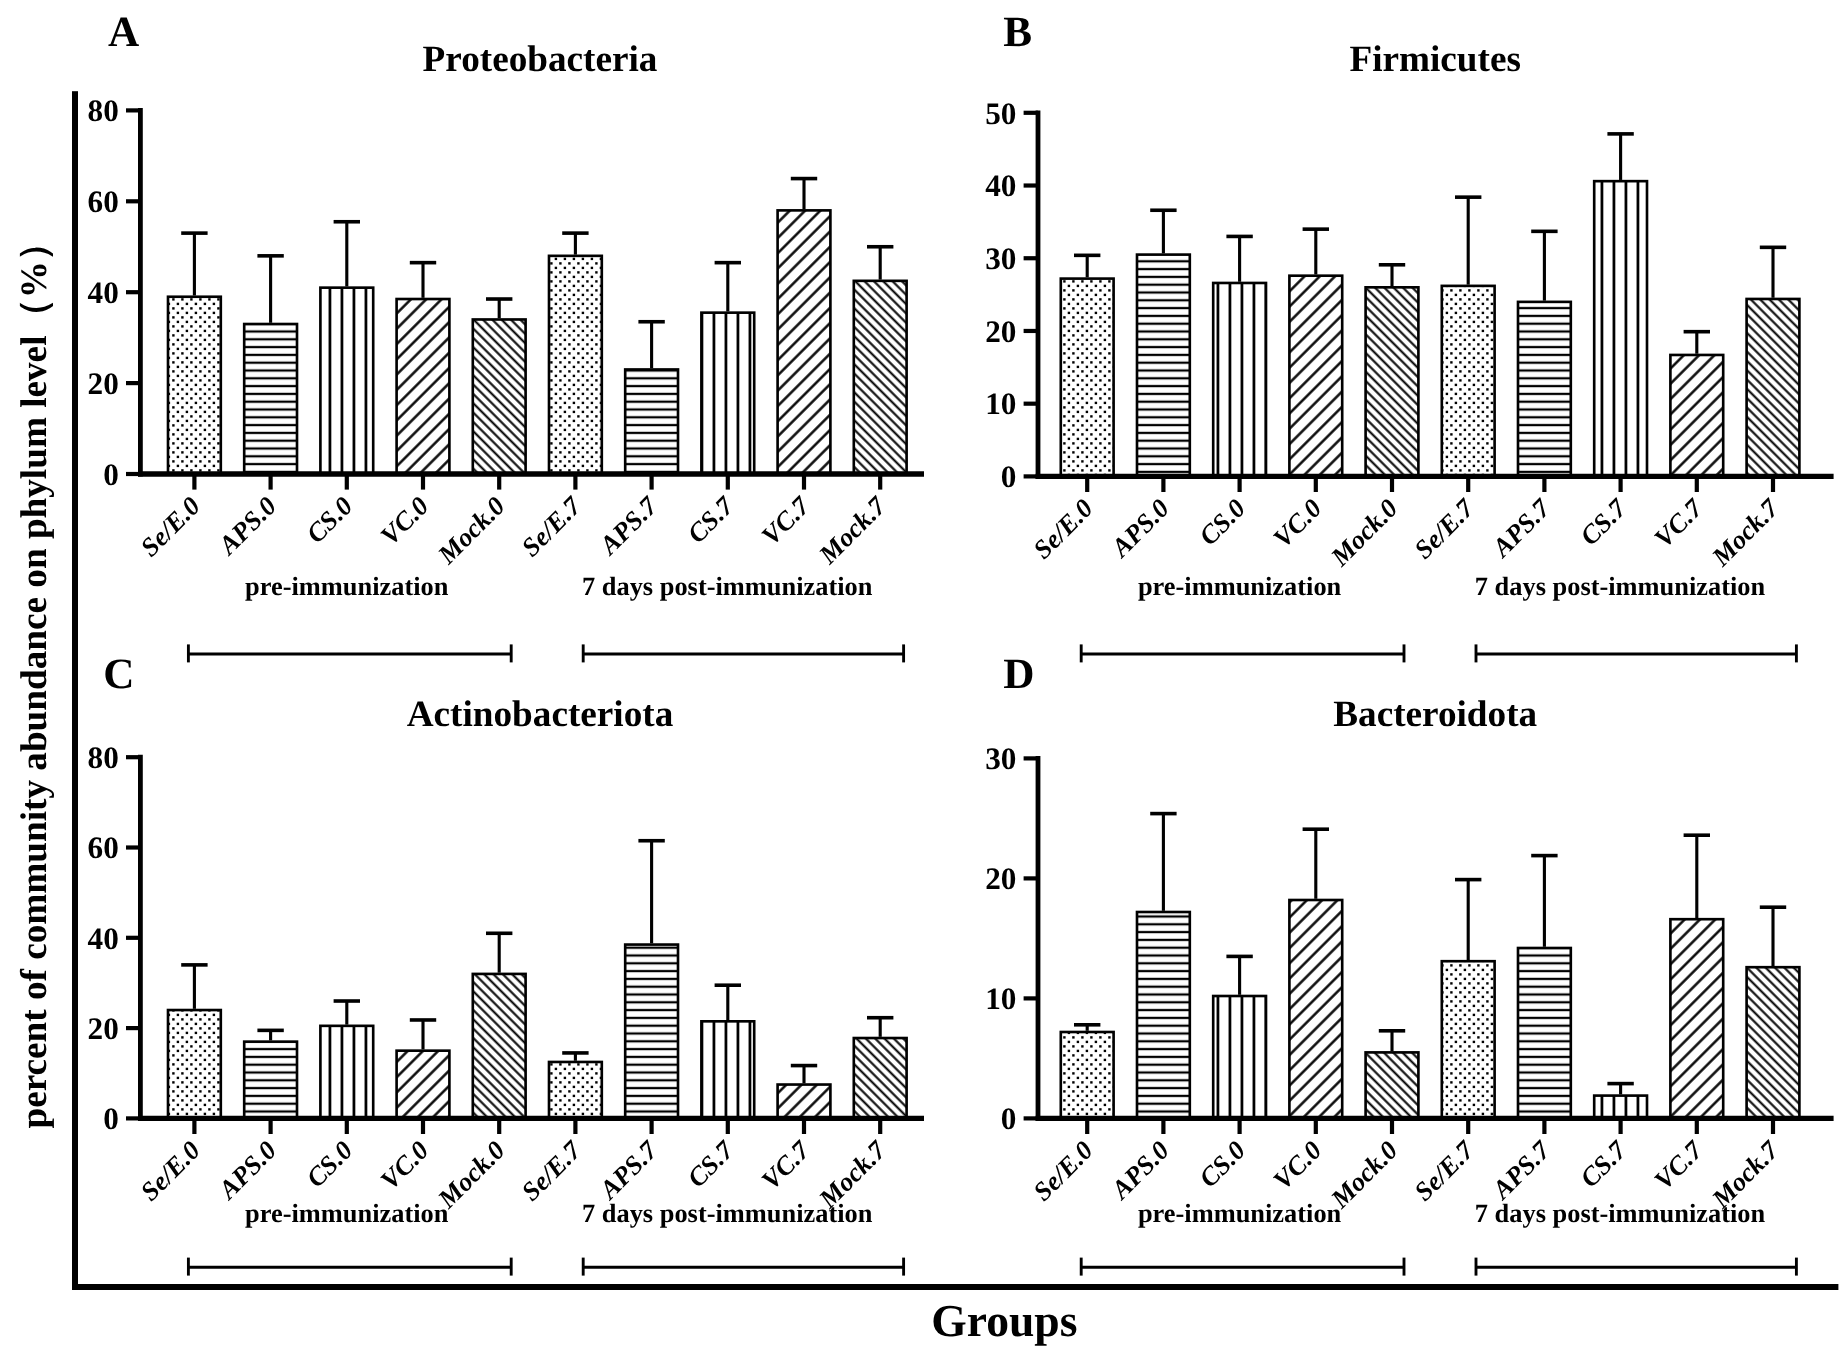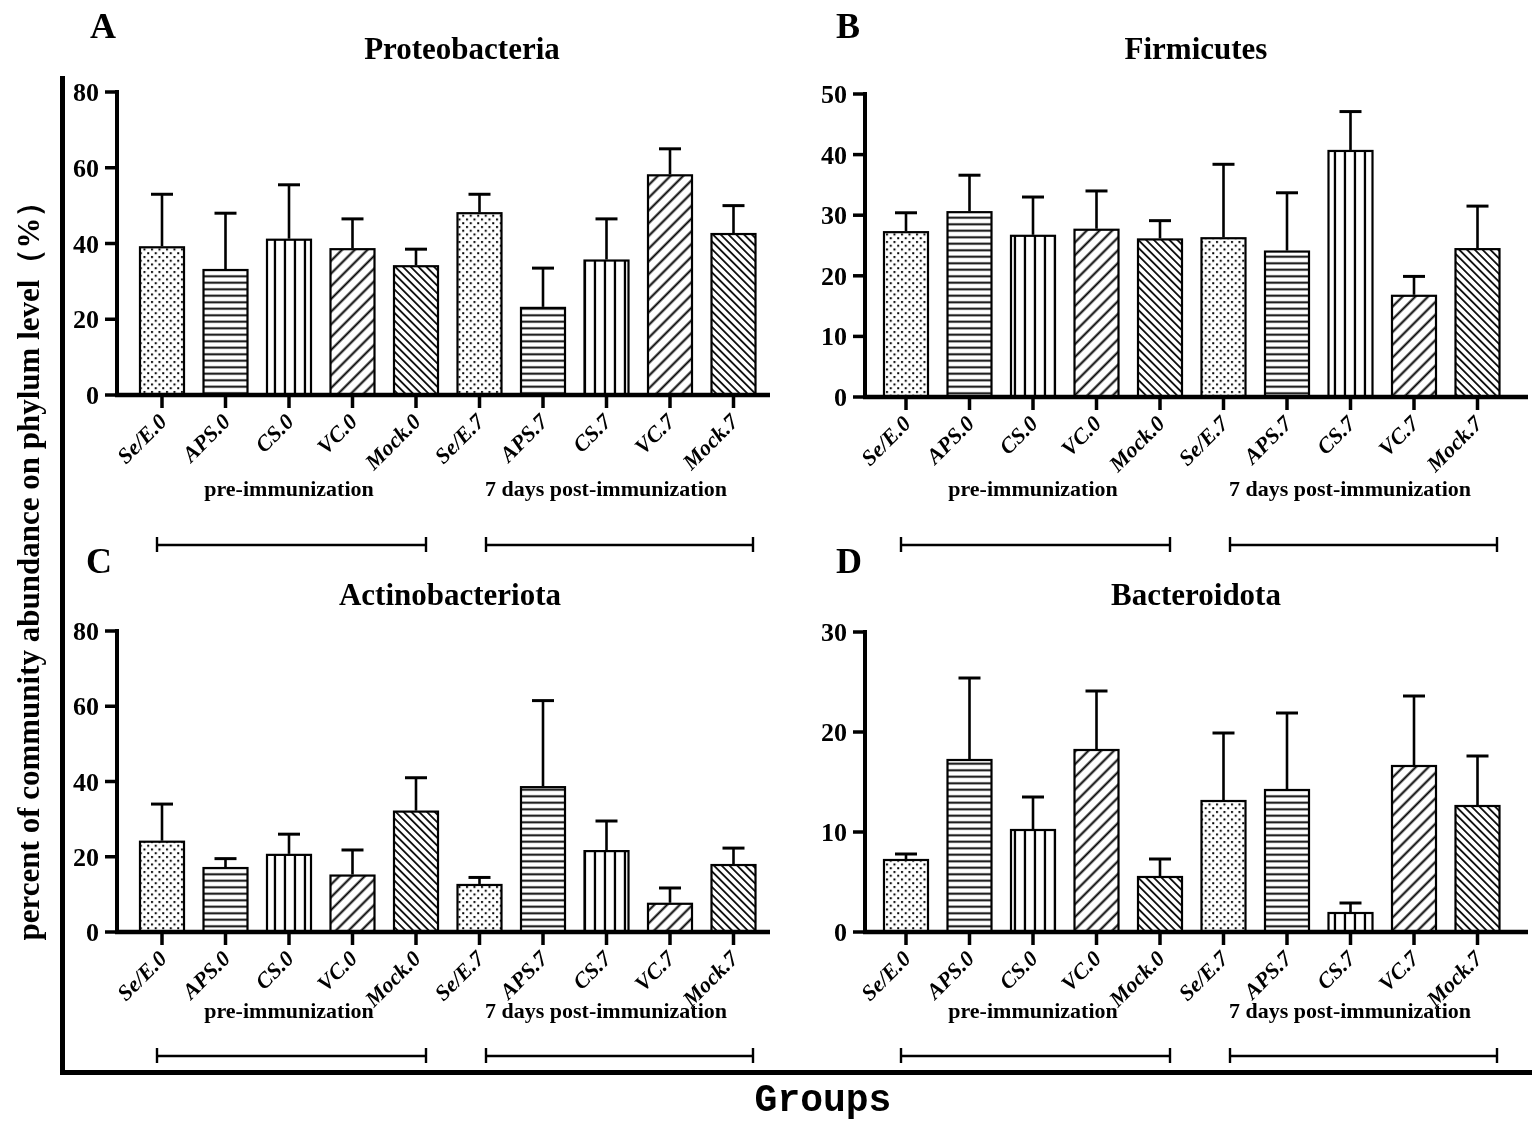--- a/index.html
+++ b/index.html
@@ -326,30 +326,30 @@
     </svg>
 
   <div class="abs frame-line" style="left:60px;top:76px;width:5px;height:999px;"></div>
   <div class="abs frame-line" style="left:60px;top:1070px;width:1472px;height:5px;"></div>
 
   <div class="abs panel-letter" style="left:90px;top:8px;">A</div>
   <div class="abs panel-letter" style="left:836px;top:8px;">B</div>
   <div class="abs panel-letter" style="left:86px;top:543px;">C</div>
   <div class="abs panel-letter" style="left:836px;top:543px;">D</div>
 
-  <div class="abs panel-title" style="left:262px;top:32px;width:400px;">Proteobacteria</div>
+  <div class="abs panel-title" style="left:250px;top:32px;width:400px;">Proteobacteria</div>
   <div class="abs panel-title" style="left:996px;top:32px;width:400px;">Firmicutes</div>
   <div class="abs panel-title" style="left:250px;top:578px;width:400px;">Actinobacteriota</div>
   <div class="abs panel-title" style="left:996px;top:578px;width:400px;">Bacteroidota</div>
 
   <div class="abs group-label" style="left:69px;top:477px;width:440px;">pre-immunization</div>
   <div class="abs group-label" style="left:386px;top:477px;width:440px;">7 days post-immunization</div>
   <div class="abs group-label" style="left:813px;top:477px;width:440px;">pre-immunization</div>
   <div class="abs group-label" style="left:1130px;top:477px;width:440px;">7 days post-immunization</div>
 
   <div class="abs group-label" style="left:69px;top:999px;width:440px;">pre-immunization</div>
   <div class="abs group-label" style="left:386px;top:999px;width:440px;">7 days post-immunization</div>
   <div class="abs group-label" style="left:813px;top:999px;width:440px;">pre-immunization</div>
   <div class="abs group-label" style="left:1130px;top:999px;width:440px;">7 days post-immunization</div>
 
   <div class="abs ylabel" style="left:-412px;top:548px;">percent of community abundance on phylum level（%）</div>
-  <div class="abs xlabel" style="left:623px;top:1082px;font-family:Liberation Mono, monospace;">Groups</div>
+  <div class="abs xlabel" style="left:637px;top:1082px;">Groups</div>
 </div>
 
 </body></html>

